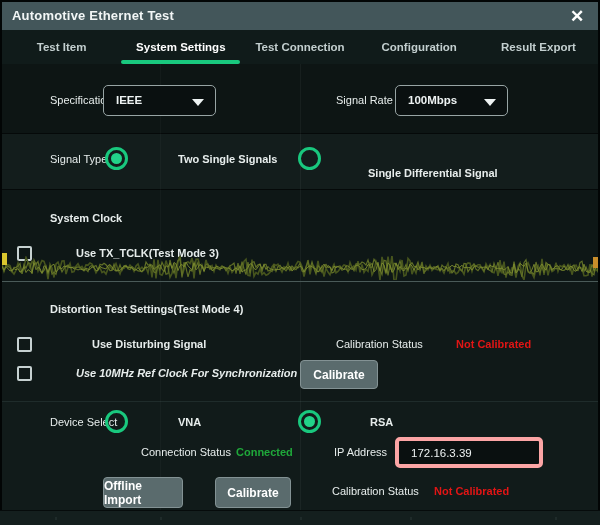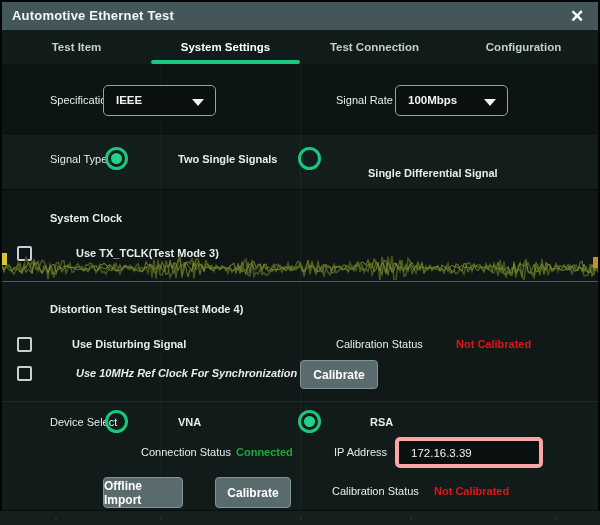--- a/index.html
+++ b/index.html
@@ -84,20 +84,24 @@
         <div class="tab-underline"></div>
       </div>
       <div class="tab">
         <span>Test Connection</span>
 
       </div>
       <div class="tab">
         <span>Configuration</span>
 
       </div>
+      <div class="tab">
+        <span>Result Export</span>
+
+      </div>
     </div>
 
     <div class="sec sec-a"></div>
     <div class="sec sec-b"></div>
     <div class="sec sec-c"></div>
     <div class="sec sec-d"></div>
     <div class="sec sec-e"></div>
     <div class="vline" style="left:158px; opacity:.6;"></div>
     <div class="vline" style="left:298px;"></div>
 
@@ -134,21 +138,21 @@
         <polyline points="0,10.3 2,14.0 4,10.9 6,12.5 8,15.0 10,14.2 12,12.5 14,13.9 16,12.6 18,16.1 20,14.9 22,10.7 24,16.5 26,13.6 28,15.0 30,17.3 32,6.7 34,13.7 36,11.4 38,12.5 40,17.3 42,9.7 44,11.3 46,16.4 48,11.4 50,9.3 52,8.2 54,16.0 56,13.5 58,11.6 60,12.7 62,10.0 64,10.7 66,10.9 68,11.7 70,11.3 72,12.8 74,12.9 76,14.0 78,13.0 80,13.7 82,14.1 84,12.1 86,13.2 88,13.4 90,11.0 92,11.3 94,14.8 96,14.2 98,10.3 100,11.8 102,12.3 104,13.0 106,9.6 108,8.6 110,10.8 112,14.0 114,14.3 116,14.2 118,14.4 120,12.2 122,10.4 124,10.2 126,11.3 128,11.4 130,11.8 132,14.2 134,14.0 136,11.5 138,14.2 140,15.4 142,12.2 144,11.1 146,11.3 148,9.2 150,8.9 152,13.4 154,11.5 156,10.3 158,8.7 160,13.2 162,15.6 164,9.7 166,11.1 168,7.0 170,12.3 172,6.4 174,8.1 176,14.6 178,9.7 180,8.4 182,11.0 184,6.0 186,9.7 188,12.0 190,13.7 192,7.1 194,13.9 196,11.4 198,8.3 200,9.8 202,15.3 204,10.9 206,11.8 208,9.3 210,14.7 212,13.6 214,10.7 216,10.6 218,12.2 220,12.6 222,10.8 224,12.2 226,12.0 228,12.7 230,14.9 232,13.7 234,11.9 236,14.3 238,10.2 240,16.0 242,14.5 244,13.9 246,11.4 248,7.8 250,8.2 252,12.5 254,13.7 256,10.9 258,8.1 260,12.9 262,8.6 264,13.5 266,10.5 268,12.8 270,13.3 272,14.1 274,13.6 276,13.4 278,13.6 280,11.0 282,13.5 284,10.4 286,11.8 288,10.1 290,15.1 292,12.7 294,10.6 296,12.2 298,10.3 300,11.3 302,15.9 304,13.1 306,10.9 308,9.8 310,10.7 312,12.1 314,13.1 316,16.2 318,13.2 320,10.7 322,8.1 324,11.8 326,9.6 328,11.0 330,14.7 332,10.1 334,11.7 336,10.6 338,12.2 340,12.0 342,13.6 344,10.0 346,9.9 348,11.7 350,13.6 352,11.8 354,9.4 356,9.2 358,11.3 360,13.6 362,13.5 364,12.4 366,8.5 368,9.6 370,7.3 372,15.8 374,13.7 376,6.3 378,15.3 380,6.9 382,9.0 384,16.7 386,6.9 388,9.3 390,16.3 392,14.5 394,6.8 396,13.7 398,10.4 400,13.8 402,14.9 404,11.7 406,13.3 408,8.0 410,10.0 412,14.2 414,9.8 416,14.0 418,10.7 420,11.6 422,11.4 424,12.8 426,12.4 428,11.6 430,12.9 432,12.6 434,10.3 436,11.3 438,14.6 440,12.2 442,14.9 444,11.5 446,12.3 448,10.9 450,9.3 452,10.6 454,10.3 456,12.1 458,11.1 460,9.2 462,11.7 464,11.5 466,11.8 468,11.3 470,14.1 472,10.9 474,9.8 476,11.3 478,10.8 480,11.4 482,11.2 484,10.9 486,13.7 488,9.1 490,10.5 492,10.3 494,12.7 496,12.2 498,12.5 500,12.2 502,14.1 504,12.6 506,10.5 508,16.7 510,17.2 512,8.1 514,17.0 516,14.5 518,7.3 520,9.0 522,10.6 524,7.1 526,14.6 528,16.6 530,13.6 532,8.3 534,15.8 536,15.6 538,10.9 540,7.9 542,11.9 544,14.2 546,8.2 548,9.7 550,14.5 552,11.8 554,10.1 556,9.9 558,13.7 560,13.1 562,9.9 564,13.1 566,14.1 568,10.6 570,10.5 572,14.5 574,15.3 576,11.9 578,10.5 580,15.5 582,8.2 584,15.2 586,16.1 588,16.4 590,8.3 592,14.5 594,11.7 596,11.6" fill="none" stroke="#7d8c30" stroke-width="0.9"></polyline>
       </svg>
     <div class="marker marker-left"></div>
     <div class="marker marker-right"></div>
     <div class="hline"></div>
 
     <div class="lbl b" style="left:12px; top:301px;">Distortion Test Settings(Test Mode 4)</div>
     <div class="checkbox" style="left:15px; top:335px;">
       
     </div>
-    <div class="lbl b" style="left:34px; top:336px;">Use Disturbing Signal</div>
+    <div class="lbl b" style="left:54px; top:336px;">Use Disturbing Signal</div>
     <div class="lbl" style="left:298px; top:336px;">Calibration Status</div>
     <div class="lbl status-red" style="left:418px; top:336px;">Not Calibrated</div>
     <div class="checkbox" style="left:15px; top:364px;">
       
     </div>
     <div class="lbl b" style="left:38px; top:365px;font-style:italic;">Use 10MHz Ref Clock For Synchronization</div>
     <div class="btn" style="left:298px; top:358px; width:78px; height:29px;">
       <span>Calibrate</span>
     </div>
 

